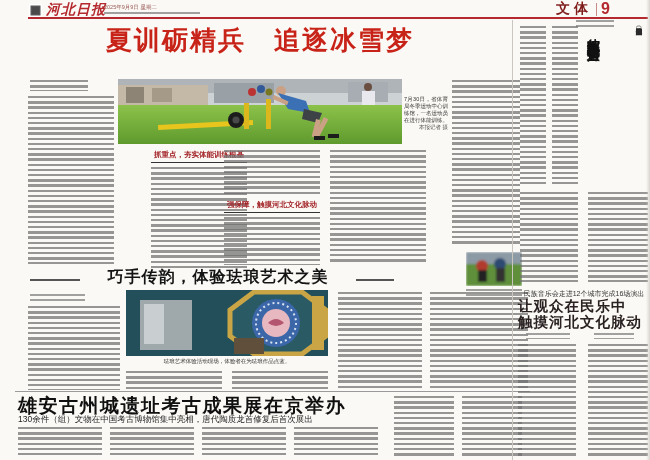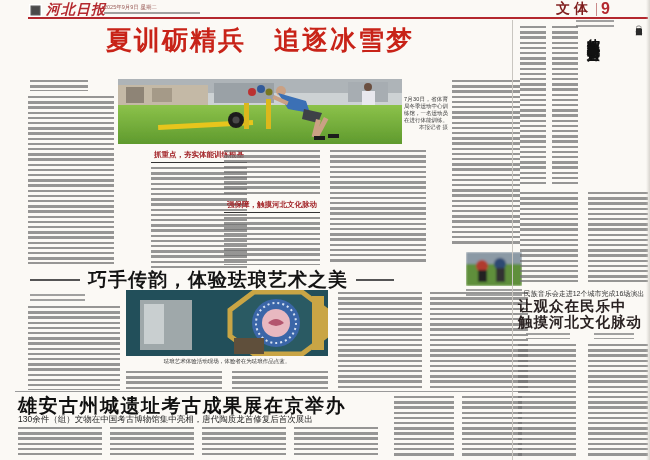--- a/index.html
+++ b/index.html
@@ -8,21 +8,21 @@
   .abs{position:absolute;}
   
   .gk{background:repeating-linear-gradient(180deg,#6f6f6f 0,#6f6f6f 2.4px,rgba(0,0,0,0) 2.4px,rgba(0,0,0,0) 5.2px);opacity:.72;}
   .gk-light{background:repeating-linear-gradient(180deg,#8a8a8a 0,#8a8a8a 2px,rgba(0,0,0,0) 2px,rgba(0,0,0,0) 4.6px);opacity:.8;}
   .red-rule{background:#b4282e;}
   .headline{font-weight:bold;color:#c82318;text-align:center;letter-spacing:2px;
             font-family:Liberation Mono, monospace;}
   .subheadline{font-weight:bold;color:#191919;text-align:center;}
   .col-subhead{font-weight:bold;color:#a3262a;font-size:7.5px;text-align:center;
                border-bottom:1.5px solid #333;padding-bottom:2px;white-space:nowrap;overflow:hidden;}
-  .sec-head{font-weight:bold;color:#141414;text-align:center;font-size:19px;letter-spacing:1px;
+  .sec-head{font-weight:bold;color:#141414;text-align:center;font-size:16px;letter-spacing:1px;
             font-family:"Liberation Serif",serif;white-space:nowrap;}
   .dash{background:#555;height:1.5px;}
   .caption{font-size:5.5px;color:#333;line-height:7px;text-align:justify;}
   .vtext{writing-mode:vertical-rl;text-orientation:upright;}
   .bottom-head{font-weight:bold;color:#101010;font-family:"Liberation Serif",serif;
                font-size:19px;letter-spacing:1.5px;white-space:nowrap;}
   .bottom-sub{font-size:8.5px;color:#242424;white-space:nowrap;}
   .rb-title{font-weight:bold;color:#2a2222;font-size:14.5px;text-align:left;white-space:nowrap;
             font-family:Liberation Sans, sans-serif;letter-spacing:1px;}
   .edge{position:absolute;right:0;top:0;width:4px;height:460px;

